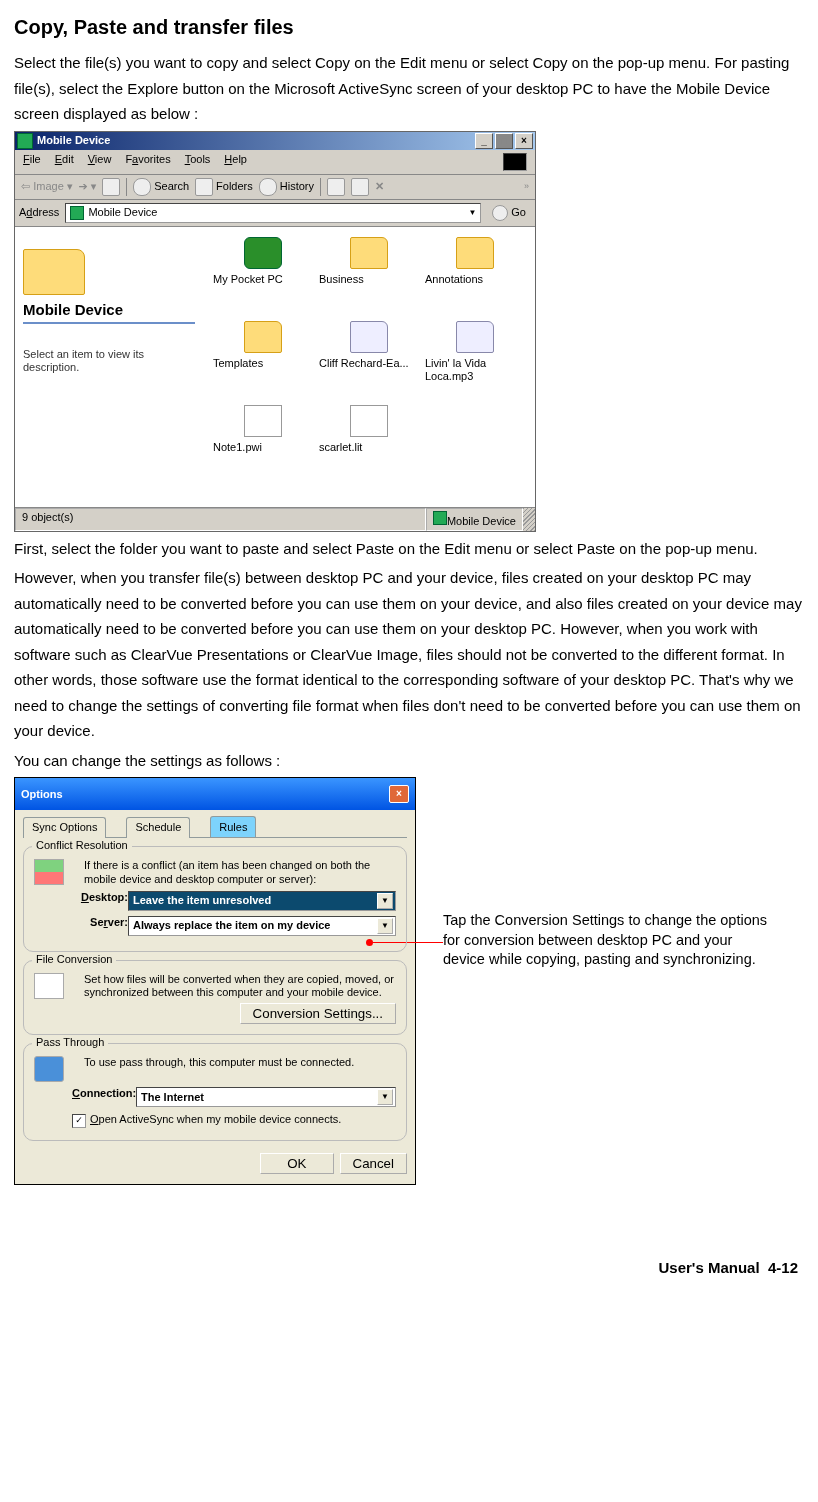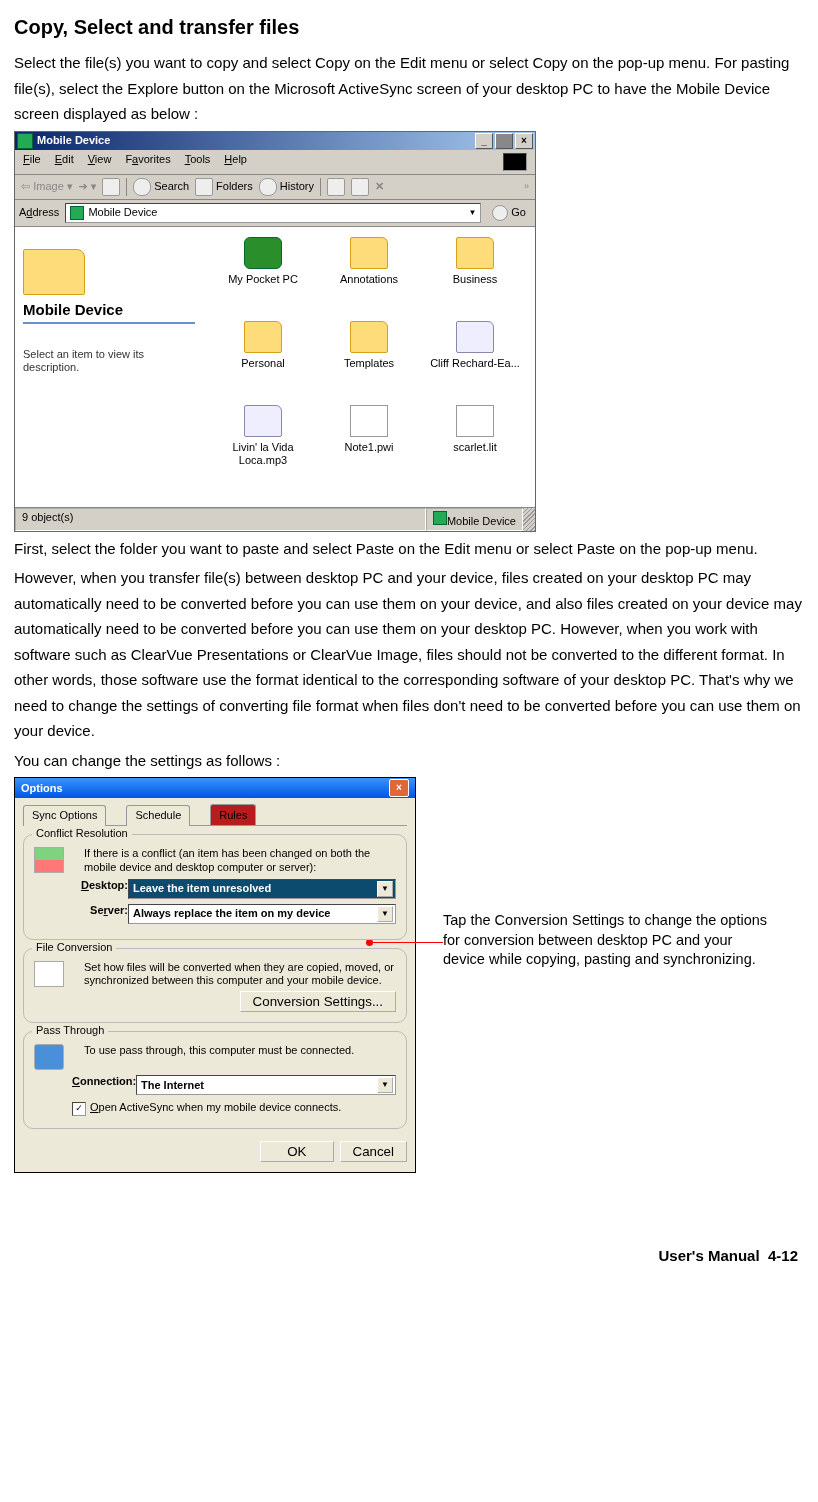--- a/index.html
+++ b/index.html
@@ -55,21 +55,21 @@
   .tb-icon.sq { border-radius:2px; }
   .addrbar { display:flex;align-items:center;gap:6px;padding:3px 4px;border-bottom:1px solid #888; }
   .addr-input { flex:1;display:flex;align-items:center;background:#fff;border:1px inset #999;height:18px;padding:0 4px;gap:4px; }
   .go-btn { display:flex;align-items:center;gap:3px;padding:1px 4px;border:1px solid #d4d0c8; }
   .explorer-body { display:flex;background:#fff;height:280px; }
   .side-panel { width:172px;background:#fff;padding:8px; }
   .side-folder { width:60px;height:44px;background:#fedc7a;border:1px solid #d6a017;border-radius:2px 8px 2px 2px;margin:14px 0 6px; }
   .side-title { font-size:15px;font-weight:bold;color:#000;margin:4px 0 24px 0;border-bottom:2px solid #6b8fc9;padding-bottom:3px; }
   .side-desc { font-size:11px;color:#333; }
   .file-grid { flex:1;display:grid;grid-template-columns:repeat(3,1fr);grid-auto-rows:78px;gap:6px;padding:10px;align-content:start; }
-  .file-item { text-align:center;font-size:11px; }
+  .file-item { text-align:left;font-size:11px; }
   .fi-icon { width:36px;height:30px;margin:0 auto 4px;background:#fedc7a;border:1px solid #d6a017;border-radius:2px 6px 2px 2px; }
   .fi-icon.pda { background:#2a8f2a;border-radius:6px;border-color:#063; }
   .fi-icon.audio { background:#eef;border:1px solid #88a; }
   .fi-icon.doc { background:#fff;border:1px solid #999;border-radius:0; }
   .fi-icon.app { background:#fff;border:1px solid #999;border-radius:0; }
   .statusbar { display:flex;border-top:1px solid #888;font-size:11px;background:#d4d0c8; }
   .statusbar .cell { padding:2px 6px;border:1px inset #fff; }
   .statusbar .cell:first-child { flex:1; }
   .statusbar .cell:last-child { width:116px;display:flex;align-items:center;gap:4px; }
   .grip { width:12px;background:repeating-linear-gradient(135deg,#999 0 1px,transparent 1px 3px); }
@@ -78,28 +78,28 @@
   .options-dialog {
     width: 400px;
     border:1px solid #000;
     background:#ece9d8;
     font-family: Tahoma, sans-serif;
     font-size:11px;
     line-height:1.2;
   }
   .dlg-title {
     background:linear-gradient(to bottom,#3a95ff,#0054e3);
-    color:#fff;height:20px;display:flex;align-items:center;padding:0 6px;font-weight:bold;
+    color:#fff;height:32px;display:flex;align-items:center;padding:0 6px;font-weight:bold;
   }
   .dlg-title .spacer { flex:1; }
   .dlg-close { width:18px;height:16px;background:#e06838;border:1px solid #fff;color:#fff;display:flex;align-items:center;justify-content:center;font-size:10px;border-radius:2px; }
   .dlg-body { padding:6px 8px 8px 8px; }
   .tabs { display:flex;border-bottom:1px solid #919b9c;margin-bottom:8px; }
   .tab { padding:3px 8px;border:1px solid #919b9c;border-bottom:none;background:#ece9d8;border-radius:3px 3px 0 0;margin-right:20px;position:relative;top:1px; }
-  .tab.active { background:#b91c1c;top:0;padding-top:4px; }
+  .tab.active { background:#7dd3fc;top:0;padding-top:4px; }
   .groupbox { border:1px solid #bbb;border-radius:10px;padding:8px 10px 10px 10px;margin-bottom:8px;position:relative; }
   .groupbox .legend { position:absolute;top:-8px;left:8px;background:#ece9d8;padding:0 4px;font-size:11px; }
   .gb-row { display:flex;align-items:flex-start;gap:20px;margin:4px 0; }
   .gb-icon { width:28px;height:24px;background:#fff;border:1px solid #aaa;flex:none; }
   .gb-icon.arrow { background:linear-gradient(#7fd27f 50%,#f77 50%); }
   .gb-icon.pages { background:#fff; }
   .gb-icon.monitor { background:#4a90d9;border-radius:3px; }
   .form-row { display:flex;align-items:flex-start;gap:0;margin:5px 0 5px 38px;font-weight:bold; }
   .form-row label { width:56px;text-align:right; }
   .combo { flex:1;display:flex;align-items:center;background:#fff;border:1px inset #999;height:18px;padding:0 2px 0 4px;justify-content:space-between; }
@@ -114,21 +114,21 @@
   .pointer-dot { width:7px;height:7px;background:#f00;border-radius:50%;margin-left:-50px; }
   .pointer-seg { height:1px;background:#f00;width:70px; }
   .annotation-text { font-size:14.5px;line-height:1.35;margin-top:134px;max-width:330px; }
 
   .footer { text-align:right;font-size:15px;margin-top:70px;padding-right:6px; }
   .footer b { font-weight:bold; }
 </style>
 </head>
 <body>
 
-<h2>Copy, Select and transfer files</h2>
+<h2>Copy, Paste and transfer files</h2>
 <p>Select the file(s) you want to copy and select Copy on the Edit menu or select Copy on the pop-up menu. For pasting file(s), select the Explore button on the Microsoft ActiveSync screen of your desktop PC to have the Mobile Device screen displayed as below :</p>
 
 <div class="explorer-window">
   <div class="titlebar">
     <span class="t-icon"></span>
     <span>Mobile Device</span>
     <span class="spacer"></span>
     <span class="win-btn">_</span>
     <span class="win-btn maxbtn-g">□</span>
     <span class="win-btn">×</span>
@@ -183,29 +183,25 @@
       <div class="side-title">Mobile Device</div>
       <div class="side-desc">Select an item to view its description.</div>
     </div>
     <div class="file-grid">
       <div class="file-item">
           <div class="fi-icon pda"></div>
           <div>My Pocket PC</div>
         </div>
       <div class="file-item">
           <div class="fi-icon"></div>
+          <div>Business</div>
+        </div>
+      <div class="file-item">
+          <div class="fi-icon"></div>
           <div>Annotations</div>
-        </div>
-      <div class="file-item">
-          <div class="fi-icon"></div>
-          <div>Business</div>
-        </div>
-      <div class="file-item">
-          <div class="fi-icon"></div>
-          <div>Personal</div>
         </div>
       <div class="file-item">
           <div class="fi-icon"></div>
           <div>Templates</div>
         </div>
       <div class="file-item">
           <div class="fi-icon audio"></div>
           <div>Cliff Rechard-Ea...</div>
         </div>
       <div class="file-item">

